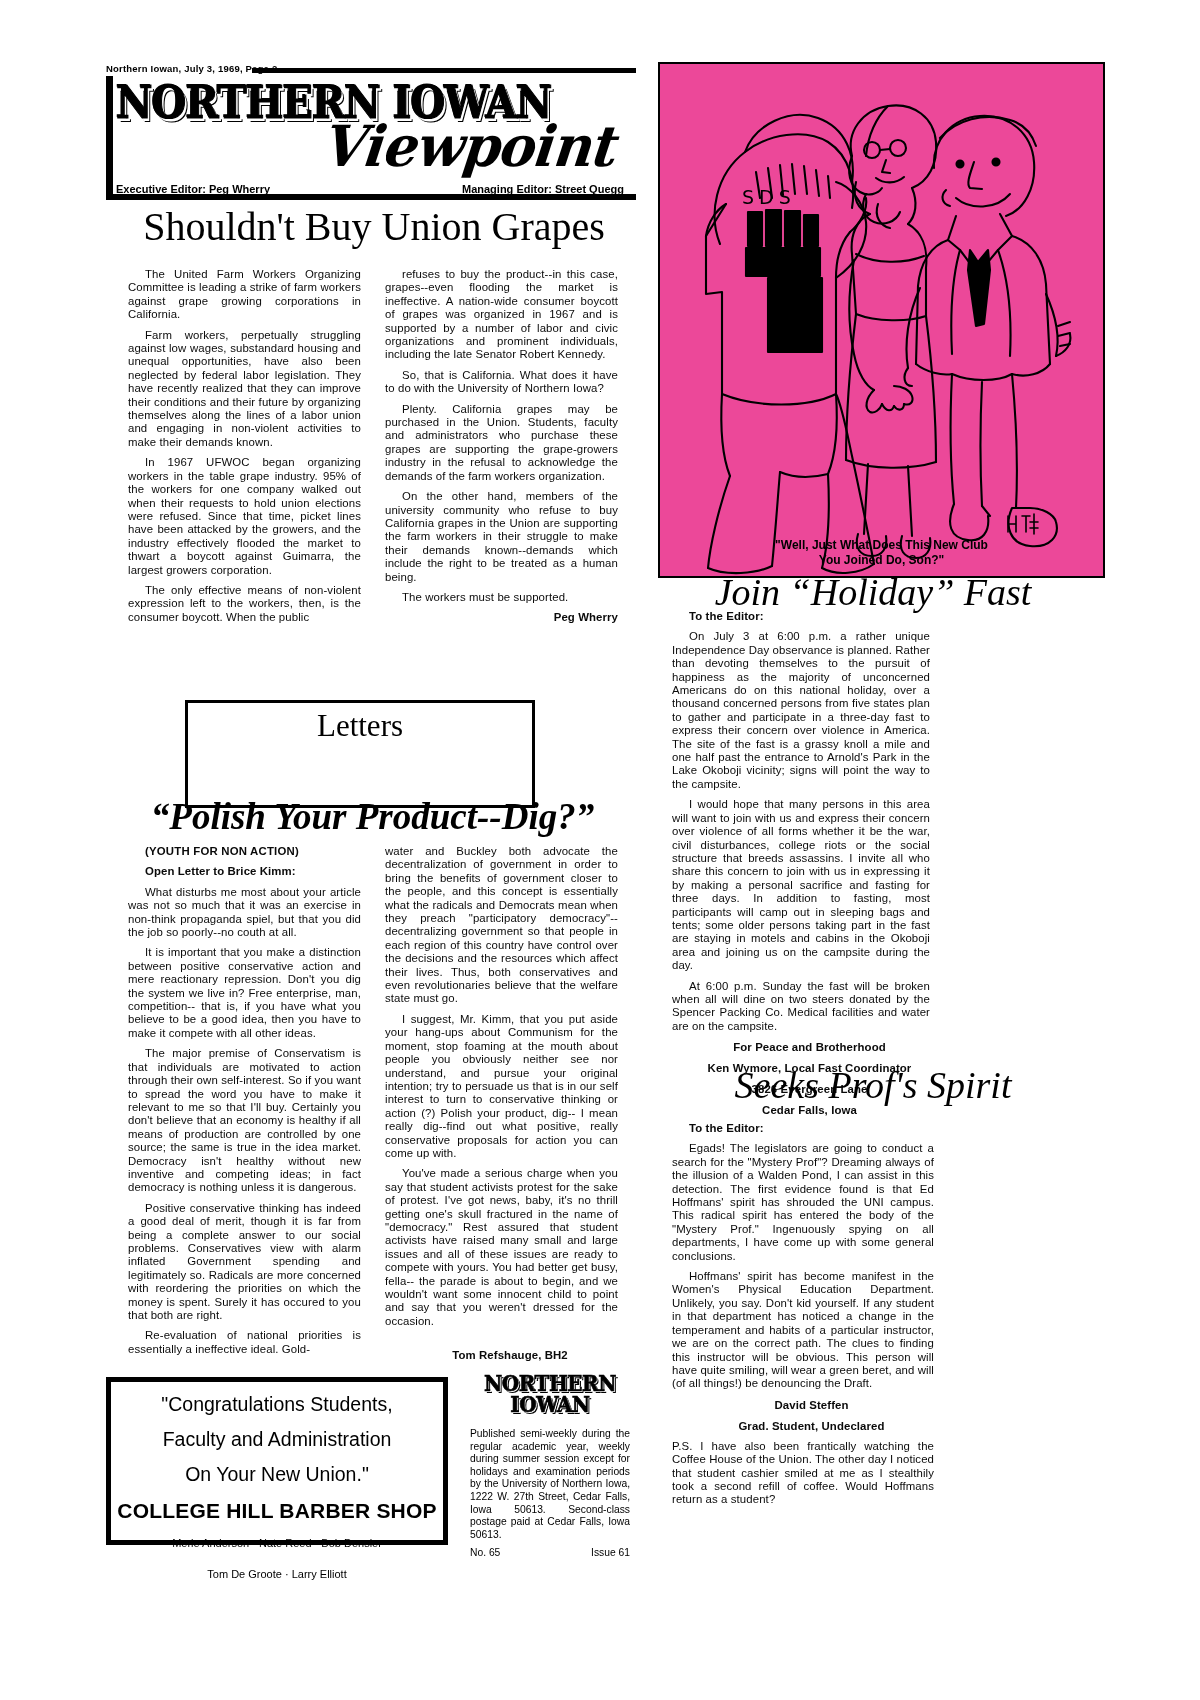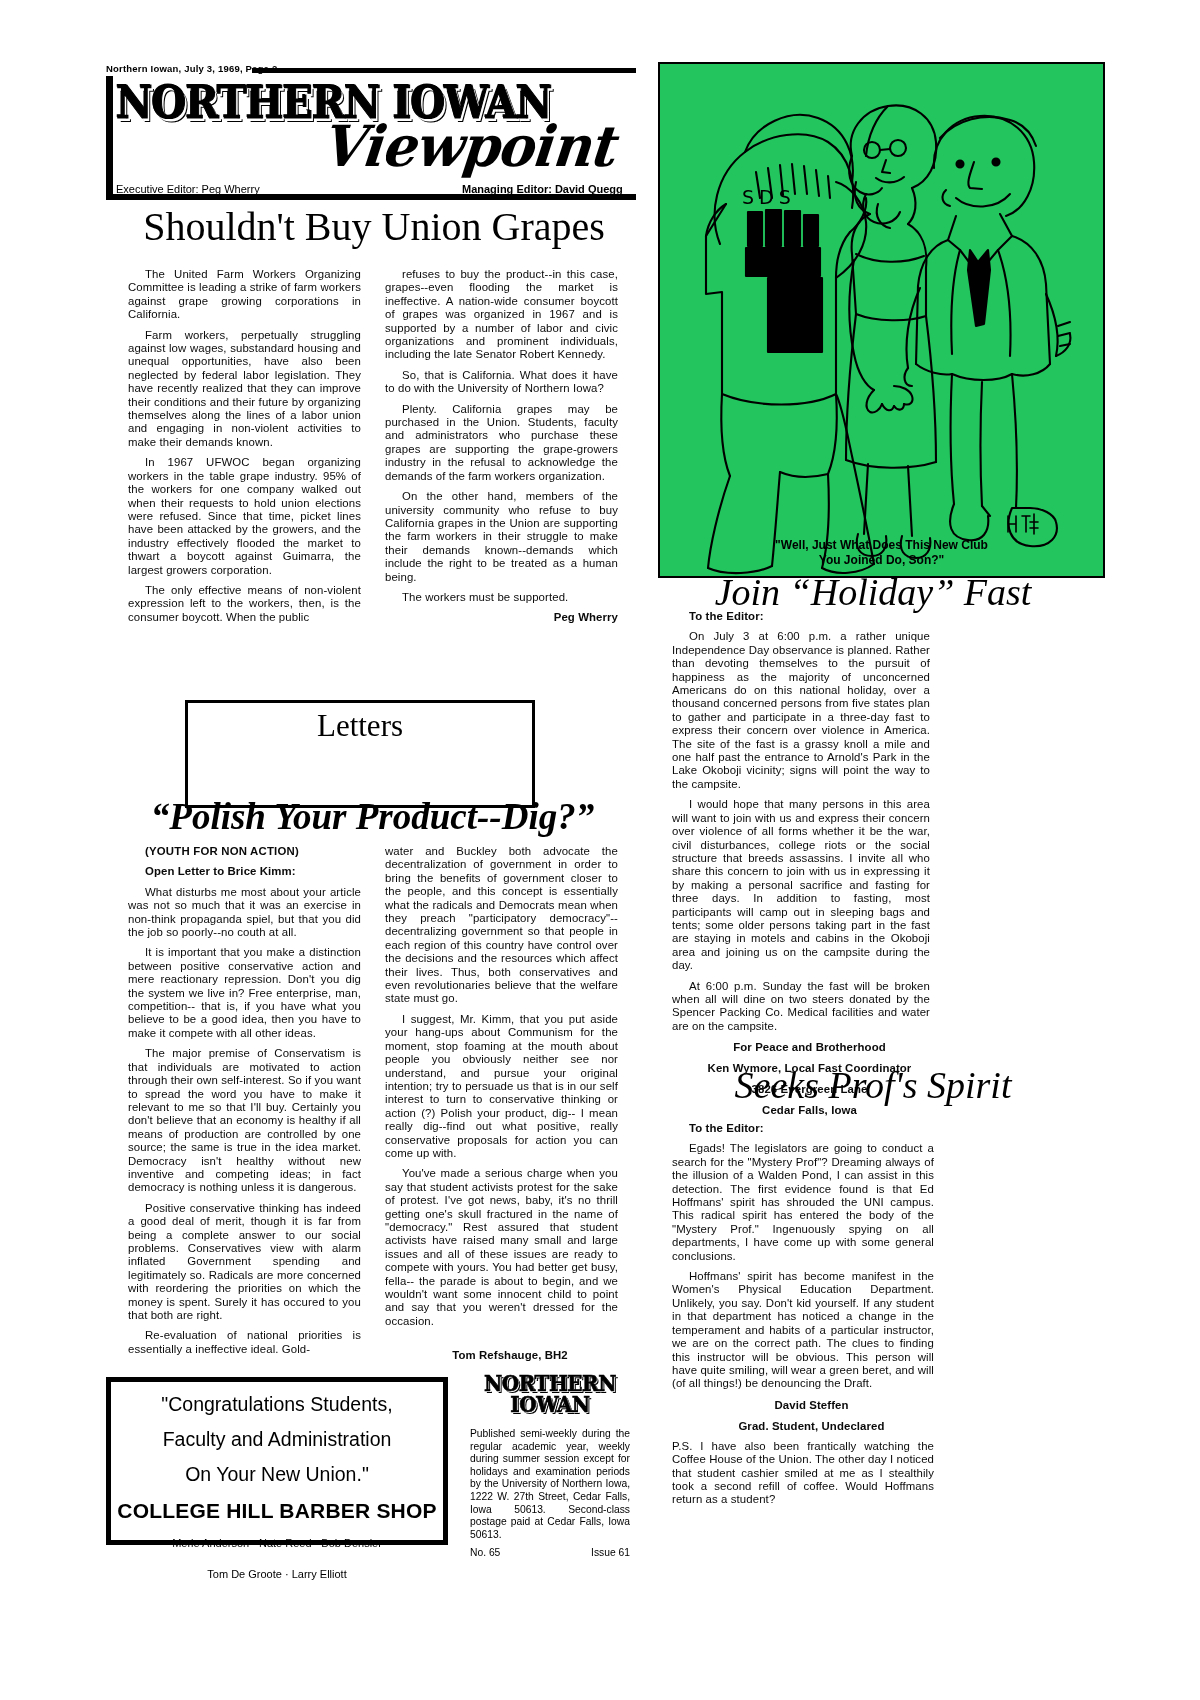--- a/index.html
+++ b/index.html
@@ -56,40 +56,40 @@
   .flag-script{
     position:absolute;left:330px;top:118px;
     font-family:"DejaVu Serif", serif;
     font-style:italic;font-weight:bold;
     font-size:54px;line-height:54px;
     letter-spacing:-1px;
     transform:skewX(-8deg) scaleY(1.05);
     transform-origin:left top;
     white-space:nowrap;
   }
-  .ed-left{position:absolute;left:116px;top:183px;font-size:11px;font-weight:normal;}
+  .ed-left{position:absolute;left:116px;top:183px;font-size:11px;font-weight:bold;}
   .ed-right{position:absolute;left:462px;top:183px;font-size:11px;font-weight:bold;}
 
   
   .headline-main{
     position:absolute;left:104px;top:205px;width:540px;
     font-family:"Liberation Serif", serif;
     font-size:40px;line-height:44px;
     text-align:center;
     letter-spacing:0px;
   }
 
   
   .col-g1{position:absolute;left:128px;top:268px;width:233px;}
   .col-g2{position:absolute;left:385px;top:268px;width:233px;}
 
   
   .cartoon-box{
     position:absolute;left:658px;top:62px;width:447px;height:516px;
-    border:2px solid #000;box-sizing:border-box;background:#22c55e;
+    border:2px solid #000;box-sizing:border-box;background:#ec4899;
   }
   .cartoon-svg{position:absolute;left:0;top:0;}
   .cartoon-caption{
     position:absolute;left:0;right:0;bottom:8px;
     text-align:center;font-size:12px;font-weight:bold;line-height:15px;
   }
 
   
   .hd-script{
     font-family:"Liberation Serif", serif;
@@ -160,21 +160,21 @@
 <body>
 
 <div class="page">
 
   <div class="dateline">Northern Iowan, July 3, 1969, Page 2</div>
   <div class="rule-top"></div>
   <div class="masthead-box"></div>
   <div class="flag-title">NORTHERN IOWAN</div>
   <div class="flag-script">Viewpoint</div>
   <div class="ed-left">Executive Editor: Peg Wherry</div>
-  <div class="ed-right">Managing Editor: David Quegg</div>
+  <div class="ed-right">Managing Editor: Street Quegg</div>
 
   <div class="headline-main">Shouldn't Buy Union Grapes</div>
 
   <div class="col-g1 body-text">
     <p>The United Farm Workers Organizing Committee is leading a strike of farm workers against grape growing corporations in California.</p>
     <p>Farm workers, perpetually struggling against low wages, substandard housing and unequal opportunities, have also been neglected by federal labor legislation. They have recently realized that they can improve their conditions and their future by organizing themselves along the lines of a labor union and engaging in non-violent activities to make their demands known.</p>
     <p>In 1967 UFWOC began organizing workers in the table grape industry. 95% of the workers for one company walked out when their requests to hold union elections were refused. Since that time, picket lines have been attacked by the growers, and the industry effectively flooded the market to thwart a boycott against Guimarra, the largest growers corporation.</p>
     <p>The only effective means of non-violent expression left to the workers, then, is the consumer boycott. When the public</p>
   </div>
 

